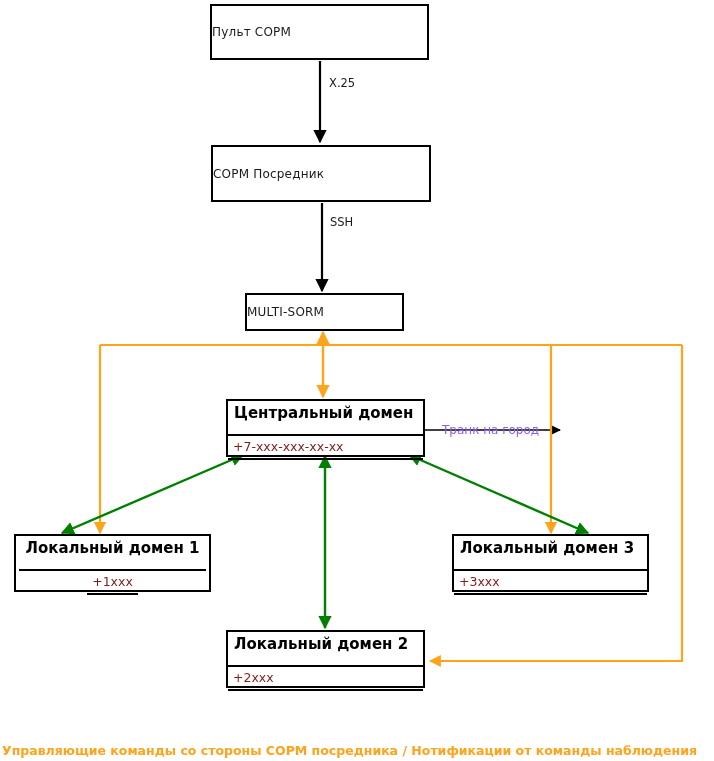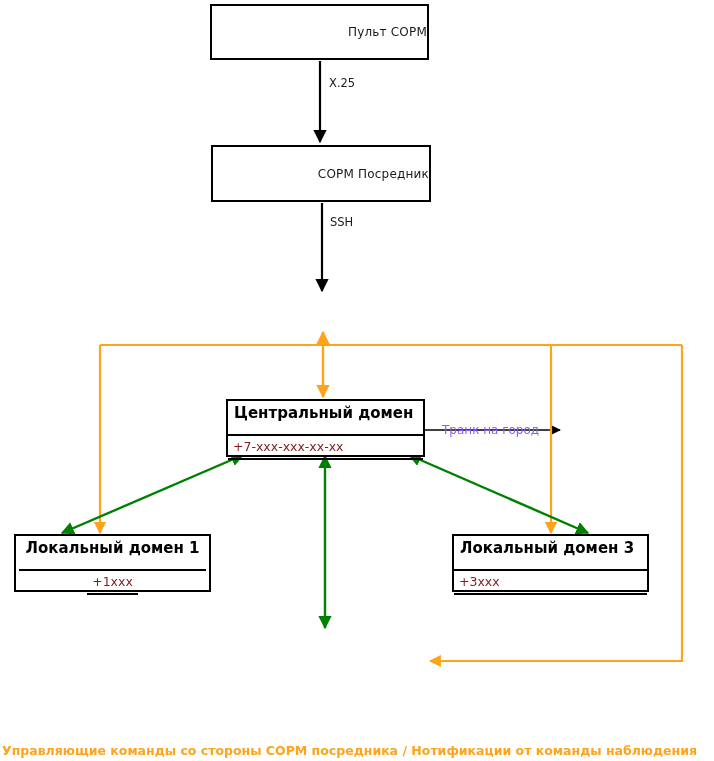--- a/index.html
+++ b/index.html
@@ -25,21 +25,21 @@
     height: 761px;
   }
   
   .plain-box {
     position: absolute;
     box-sizing: border-box;
     border: 2px solid #000000;
     background: #ffffff;
     display: flex;
     align-items: center;
-    justify-content: flex-end;
+    justify-content: flex-start;
     font-size: 12px;
     color: #1a1a1a;
     letter-spacing: 0.2px;
     z-index: 3;
   }
   
   .domain-box {
     position: absolute;
     box-sizing: border-box;
     border: 2px solid #000000;
@@ -146,20 +146,23 @@
   </svg>
 
   <div class="plain-box" style="left:210px; top:4px; width:219px; height:56px;">
     <span>Пульт СОРМ</span>
   </div>
 
   <div class="plain-box" style="left:211px; top:145px; width:220px; height:57px;">
     <span>СОРМ Посредник</span>
   </div>
 
+  <div class="plain-box" style="left:245px; top:293px; width:159px; height:38px;">
+    <span>MULTI-SORM</span>
+  </div>
 
   <div class="edge-label" style="left:329px; top:76px;">
     <span>X.25</span>
   </div>
 
   <div class="edge-label" style="left:330px; top:215px;">
     <span>SSH</span>
   </div>
 
   <div class="trunk-label" style="left:442px; top:423px;">
@@ -177,18 +180,23 @@
     <div class="domain-attr">+1ххх</div>
     <div class="domain-ops"></div>
   </div>
 
   <div class="domain-box" style="left:452px; top:534px; width:197px; height:58px;">
     <div class="domain-title">Локальный домен 3</div>
     <div class="domain-attr">+3ххх</div>
     <div class="domain-ops"></div>
   </div>
 
+  <div class="domain-box" style="left:226px; top:630px; width:199px; height:58px;">
+    <div class="domain-title">Локальный домен 2</div>
+    <div class="domain-attr">+2ххх</div>
+    <div class="domain-ops"></div>
+  </div>
 
   <div class="legend" style="top:745px;">
     <div class="legend-line legend-orange">Управляющие команды со стороны СОРМ посредника / Нотификации от команды наблюдения</div>
   </div>
 
 </div>
 
 </body></html>

